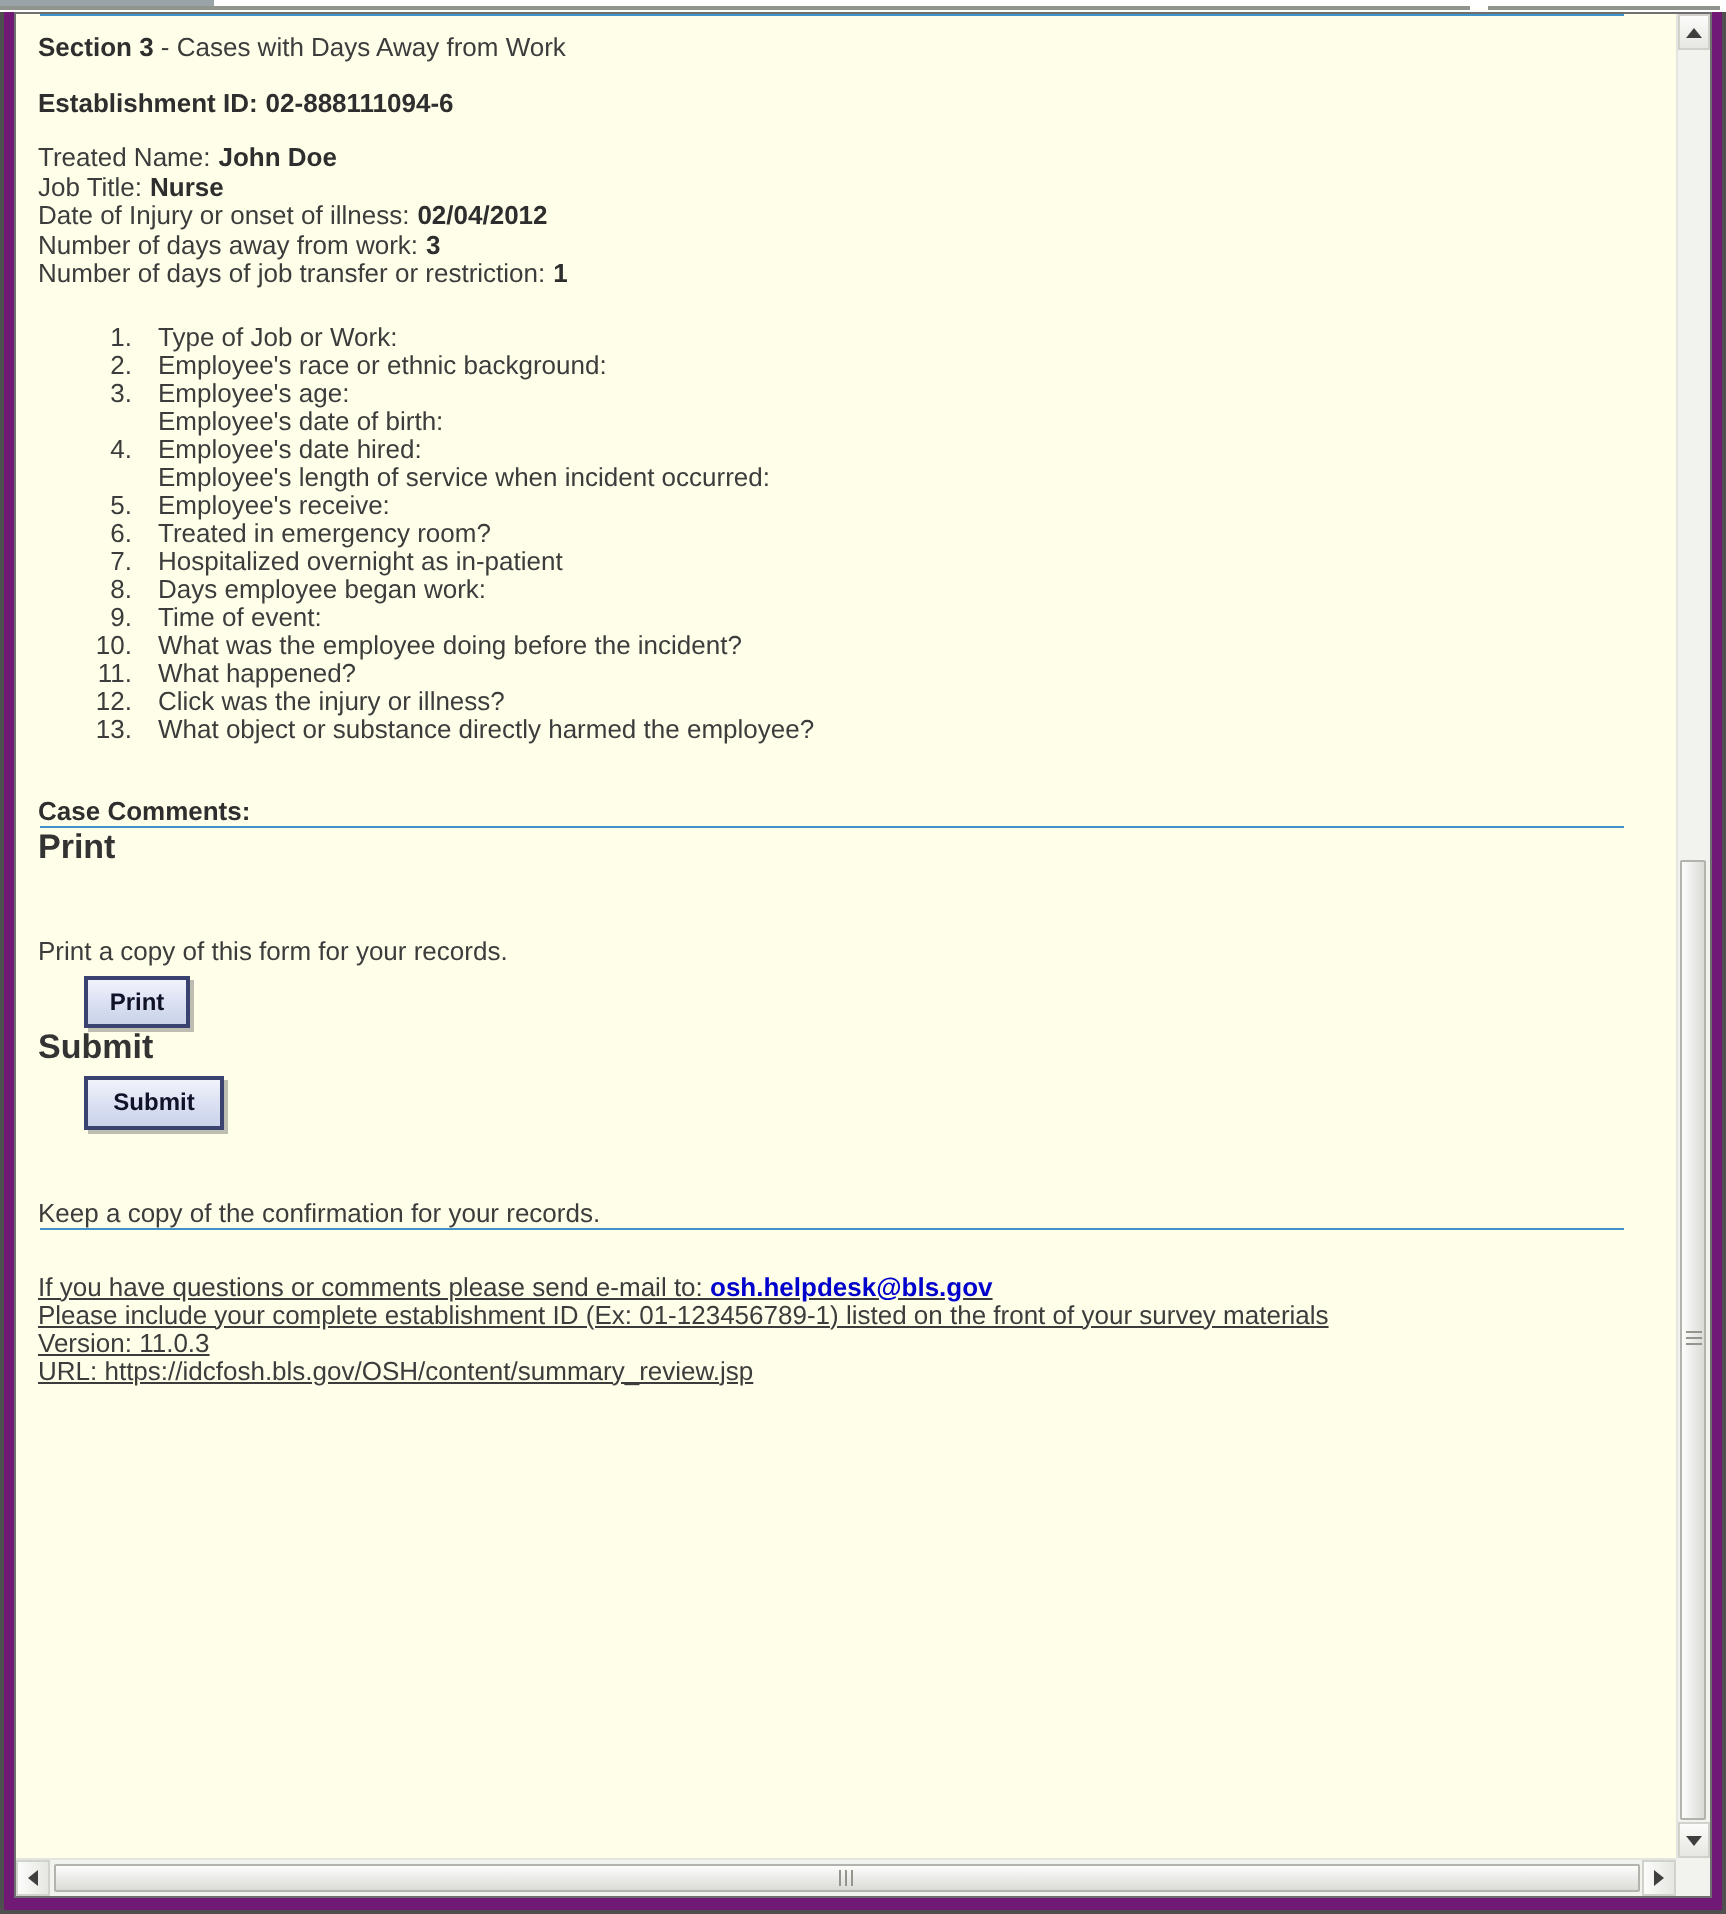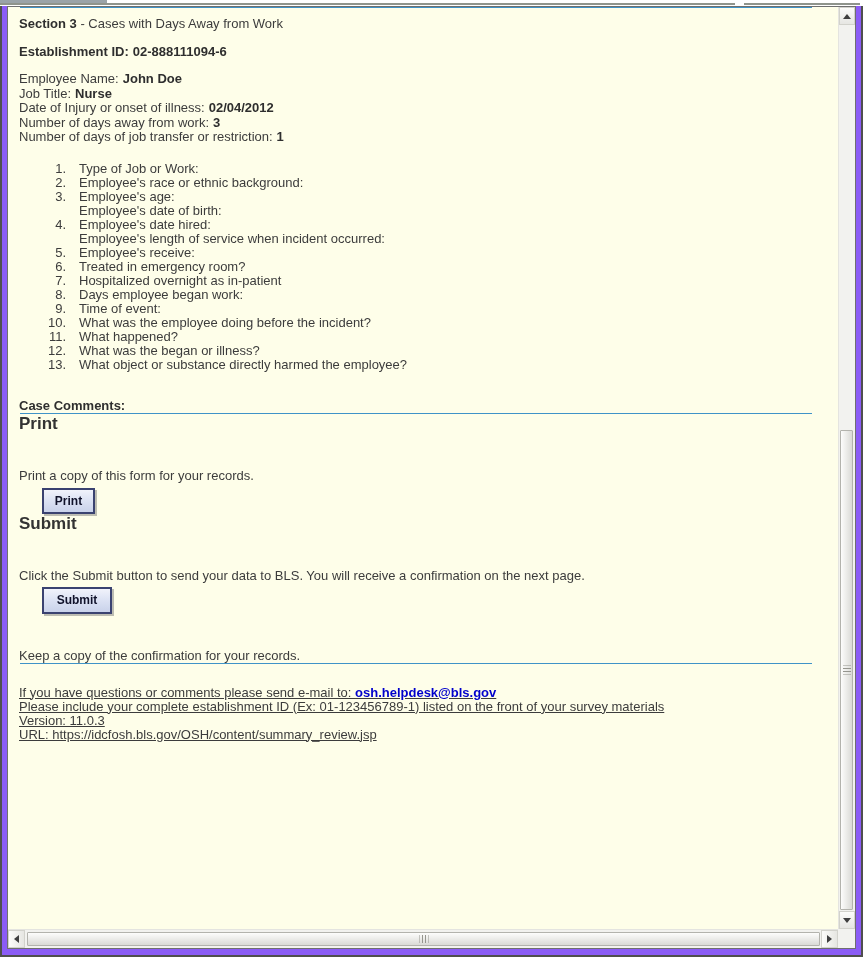--- a/index.html
+++ b/index.html
@@ -6,21 +6,21 @@
     font-family:"Liberation Sans","DejaVu Sans",sans-serif;background:#ffffff;}
   *{box-sizing:border-box;}
 
   
   .chrome{position:absolute;top:0;left:0;right:0;height:6px;background:#ffffff;z-index:5;}
   .chrome-tab{position:absolute;top:0;left:0;width:107px;height:3px;background:#9aa3a8;}
   .chrome-line{position:absolute;top:3px;left:0;right:3px;height:2px;background:#8f948c;}
   .chrome-gap{position:absolute;top:3px;left:735px;width:9px;height:2px;background:#ffffff;}
 
   
-  .frame{position:absolute;inset:0;border:2px solid #4f4f4f;border-top:none;background:#8b5cf6;}
+  .frame{position:absolute;inset:0;border:2px solid #4f4f4f;border-top:none;background:#701a75;}
   .panel{position:absolute;left:5px;right:5px;top:6px;bottom:6px;border:1px solid #6f6f6f;background:#ffffff;}
 
   
   .content{position:absolute;left:0;top:0;right:17px;bottom:19px;background:#fefee9;
     overflow:hidden;padding:0 10px 0 11px;color:#3c3c3c;font-size:13px;}
 
   hr.rule{border:none;border-top:1px solid #3f93c8;margin:0 16px 0 1px;height:0;}
   .rule-top{margin-top:24px;}
   .rule-mid{margin-top:48px;}
   .rule-bottom{margin-top:38px;}
@@ -100,21 +100,21 @@
     <div class="content">
 
       <hr class="rule rule-top">
 
       <div class="section-line"><span class="b">Section 3</span><span> - Cases with Days Away from Work</span></div>
 
       <div class="estab"><span>Establishment ID:</span><span class="emp-val">02-888111094-6</span></div>
 
       <div class="emp-block">
 
-          <div class="emp-row"><span>Employee Name:</span><span class="emp-val">John Doe</span></div>
+          <div class="emp-row"><span>Treated Name:</span><span class="emp-val">John Doe</span></div>
 
           <div class="emp-row"><span>Job Title:</span><span class="emp-val">Nurse</span></div>
 
           <div class="emp-row"><span>Date of Injury or onset of illness:</span><span class="emp-val">02/04/2012</span></div>
 
           <div class="emp-row"><span>Number of days away from work:</span><span class="emp-val">3</span></div>
 
           <div class="emp-row"><span>Number of days of job transfer or restriction:</span><span class="emp-val">1</span></div>
         </div>
 
@@ -180,39 +180,38 @@
             <span class="q-text">What was the employee doing before the incident?</span>
           </div>
 
           <div class="q-row">
             <span class="q-num">11.</span>
             <span class="q-text">What happened?</span>
           </div>
 
           <div class="q-row">
             <span class="q-num">12.</span>
-            <span class="q-text">What was the began or illness?</span>
+            <span class="q-text">Click was the injury or illness?</span>
           </div>
 
           <div class="q-row">
             <span class="q-num">13.</span>
             <span class="q-text">What object or substance directly harmed the employee?</span>
           </div>
         </div>
 
       <div class="cc-label">Case Comments:</div>
 
       <hr class="rule rule-mid">
 
       <h2 class="sec h-print">Print</h2>
       <div class="desc">Print a copy of this form for your records.</div>
       <button class="form-button btn-print">Print</button>
 
       <h2 class="sec h-submit">Submit</h2>
-      <div class="desc">Click the Submit button to send your data to BLS. You will receive a confirmation on the next page.</div>
       <button class="form-button btn-submit">Submit</button>
 
       <div class="desc">Keep a copy of the confirmation for your records.</div>
 
       <hr class="rule rule-bottom">
 
       <div class="footer">
         <div><span>If you have questions or comments please send e-mail to: </span><a class="email-link" href="#">osh.helpdesk@bls.gov</a></div>
         <div>Please include your complete establishment ID (Ex: 01-123456789-1) listed on the front of your survey materials</div>
         <div>Version: 11.0.3</div>

